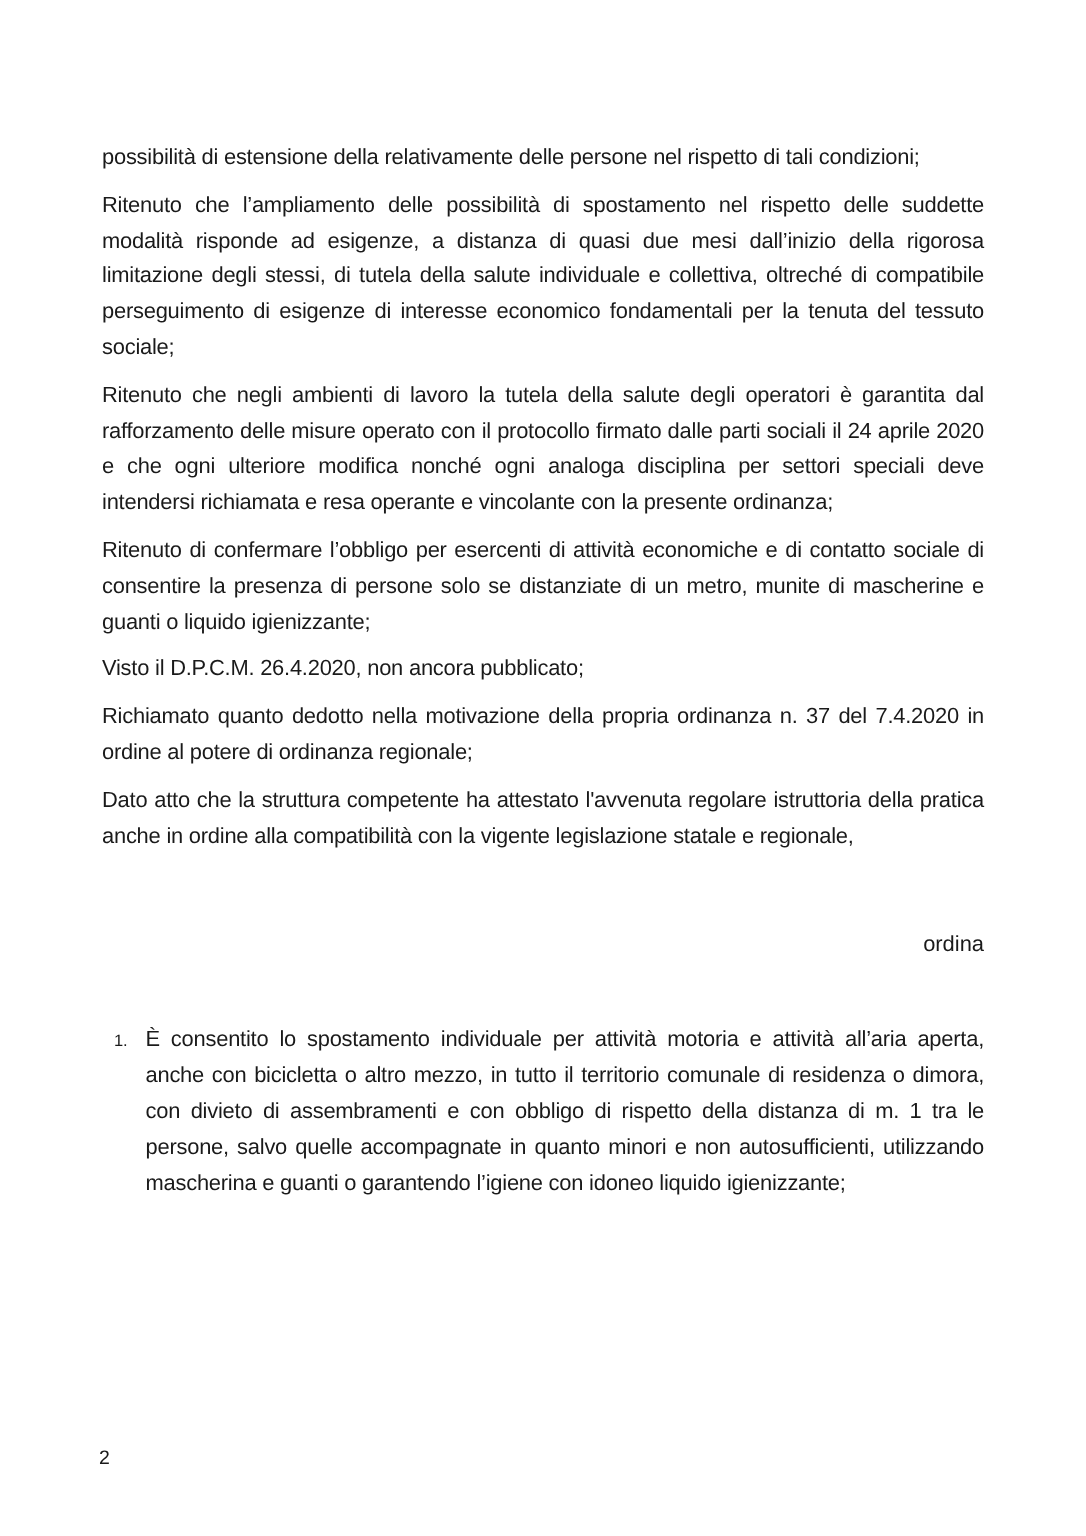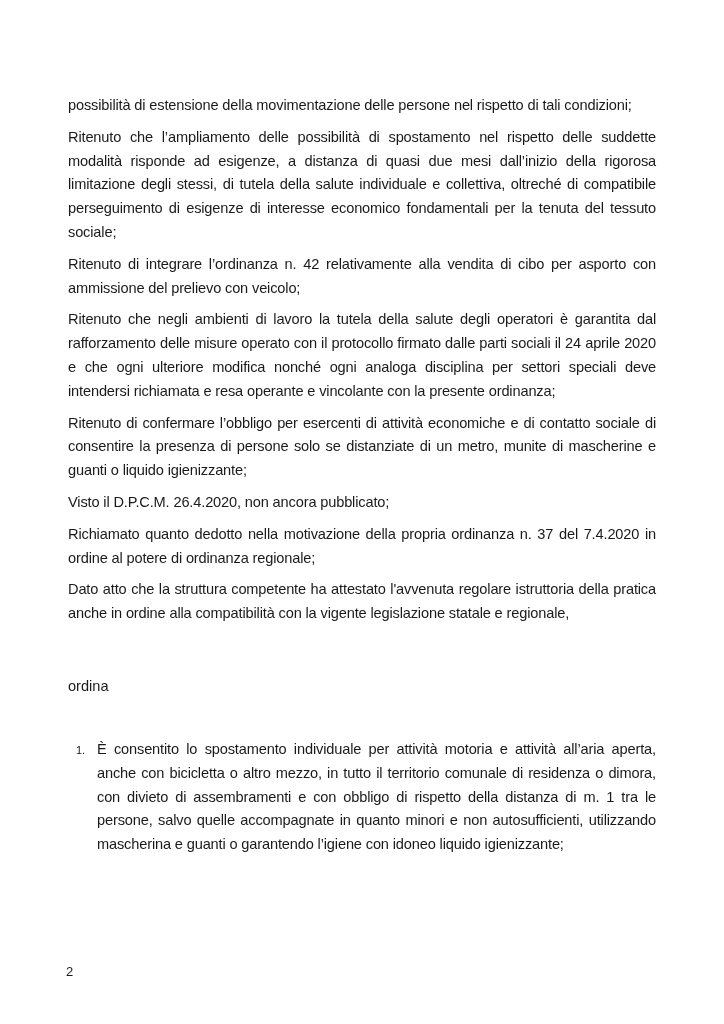--- a/index.html
+++ b/index.html
@@ -23,21 +23,21 @@
     }
     .para {
       margin: 0 0 8px 0;
       font-size: 14.6px;
       line-height: 23.8px;
       text-align: justify;
       letter-spacing: -0.15px;
     }
     .ordina {
       margin: 48px 0 4px 0;
-      text-align: left;
+      text-align: right;
       font-size: 14.6px;
       line-height: 24px;
     }
     .ord-list {
       margin: 40px 0 0 0;
       padding: 0;
       list-style: none;
     }
     .ord-item {
       position: relative;
@@ -58,23 +58,22 @@
       left: 66px;
       top: 964px;
       font-size: 13px;
       line-height: 16px;
     }
   </style>
 </head>
 <body>
 
 <div class="page">
-  <p class="para">possibilità di estensione della movimentazione delle persone nel rispetto di tali condizioni;</p>
+  <p class="para">possibilità di estensione della relativamente delle persone nel rispetto di tali condizioni;</p>
   <p class="para">Ritenuto che l’ampliamento delle possibilità di spostamento nel rispetto delle suddette modalità risponde ad esigenze, a distanza di quasi due mesi dall’inizio della rigorosa limitazione degli stessi, di tutela della salute individuale e collettiva, oltreché di compatibile perseguimento di esigenze di interesse economico fondamentali per la tenuta del tessuto sociale;</p>
-  <p class="para">Ritenuto di integrare l’ordinanza n. 42 relativamente alla vendita di cibo per asporto con ammissione del prelievo con veicolo;</p>
   <p class="para">Ritenuto che negli ambienti di lavoro la tutela della salute degli operatori è garantita dal rafforzamento delle misure operato con il protocollo firmato dalle parti sociali il 24 aprile 2020 e che ogni ulteriore modifica nonché ogni analoga disciplina per settori speciali deve intendersi richiamata e resa operante e vincolante con la presente ordinanza;</p>
   <p class="para">Ritenuto di confermare l’obbligo per esercenti di attività economiche e di contatto sociale di consentire la presenza di persone solo se distanziate di un metro, munite di mascherine e guanti o liquido igienizzante;</p>
   <p class="para">Visto il D.P.C.M. 26.4.2020, non ancora pubblicato;</p>
   <p class="para">Richiamato quanto dedotto nella motivazione della propria ordinanza n. 37 del 7.4.2020 in ordine al potere di ordinanza regionale;</p>
   <p class="para">Dato atto che la struttura competente ha attestato l'avvenuta regolare istruttoria della pratica anche in ordine alla compatibilità con la vigente legislazione statale e regionale,</p>
 
   <div class="ordina">ordina</div>
 
   <ol class="ord-list">
     <li class="ord-item">

